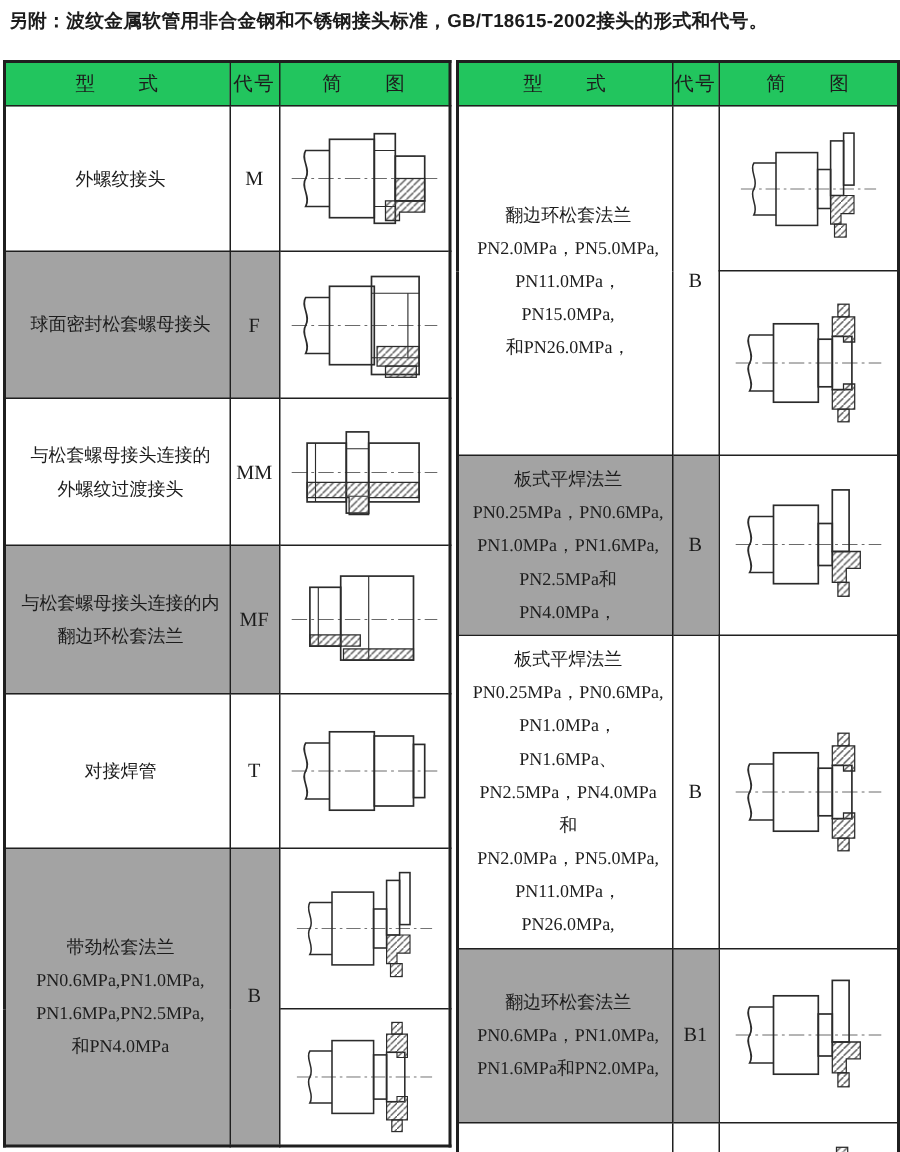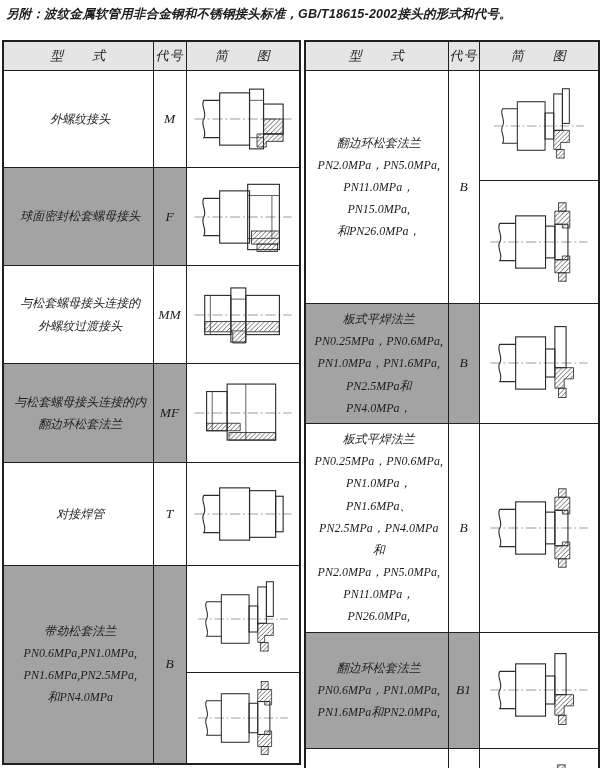--- a/index.html
+++ b/index.html
@@ -1,24 +1,24 @@
 <!DOCTYPE html>
 <html><head>
 <meta charset="utf-8">
 <style>
   html,body{margin:0;padding:0;width:600px;height:768px;background:#ffffff;overflow:hidden;
     font-family:"Liberation Sans","DejaVu Sans",sans-serif;color:#1c1c1c;}
-  #page{position:relative;width:600px;height:768px;background:#fff;font-style:italic;}
+  #page{position:relative;width:600px;height:768px;background:#fff;}
   #intro{position:absolute;left:6px;top:6px;width:588px;font-size:12.5px;font-weight:bold;letter-spacing:0.2px;}
   table{border-collapse:collapse;table-layout:fixed;position:absolute;top:40px;}
   #table-left{left:2px;width:297px;}
   #table-right{left:304px;width:294px;}
   table,td,th{border:1px solid #1f1f1f;}
   table{border-width:2px;}
-  th{background:#e5e5e5;font-size:13px;font-weight:normal;height:28px;padding:0;letter-spacing:1px;}
+  th{background:#22c55e;font-size:13px;font-weight:normal;height:28px;padding:0;letter-spacing:1px;}
   td{padding:0;vertical-align:middle;background:#fff;}
   tr.yellow td.c-type, tr.yellow td.c-code{background:#a3a3a3;}
   td.c-type{font-size:12px;text-align:center;}
   td.c-type .tt{padding:4px 4px 4px 8px;white-space:pre-line;line-height:1.85;
     font-family:"Liberation Serif","Liberation Sans",serif;}
   td.c-code{text-align:center;font-family:"Liberation Serif",serif;font-size:13.5px;}
   td.c-diag{text-align:center;background:#fff;}
   svg.diag{display:block;margin:2px auto;width:104px;height:84px;}
   svg.diag.sm{height:78px;}
   .ln{fill:none;stroke:#2b2b2b;stroke-width:1.2;}

